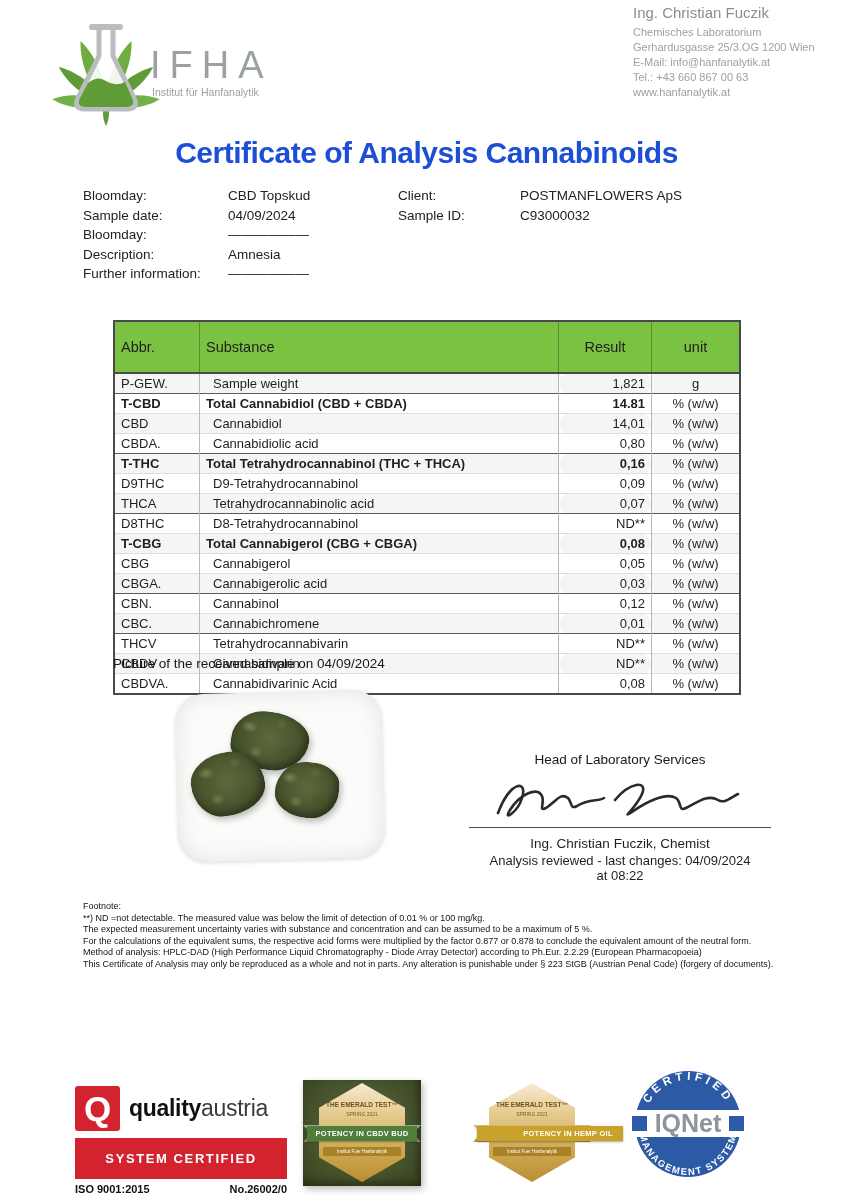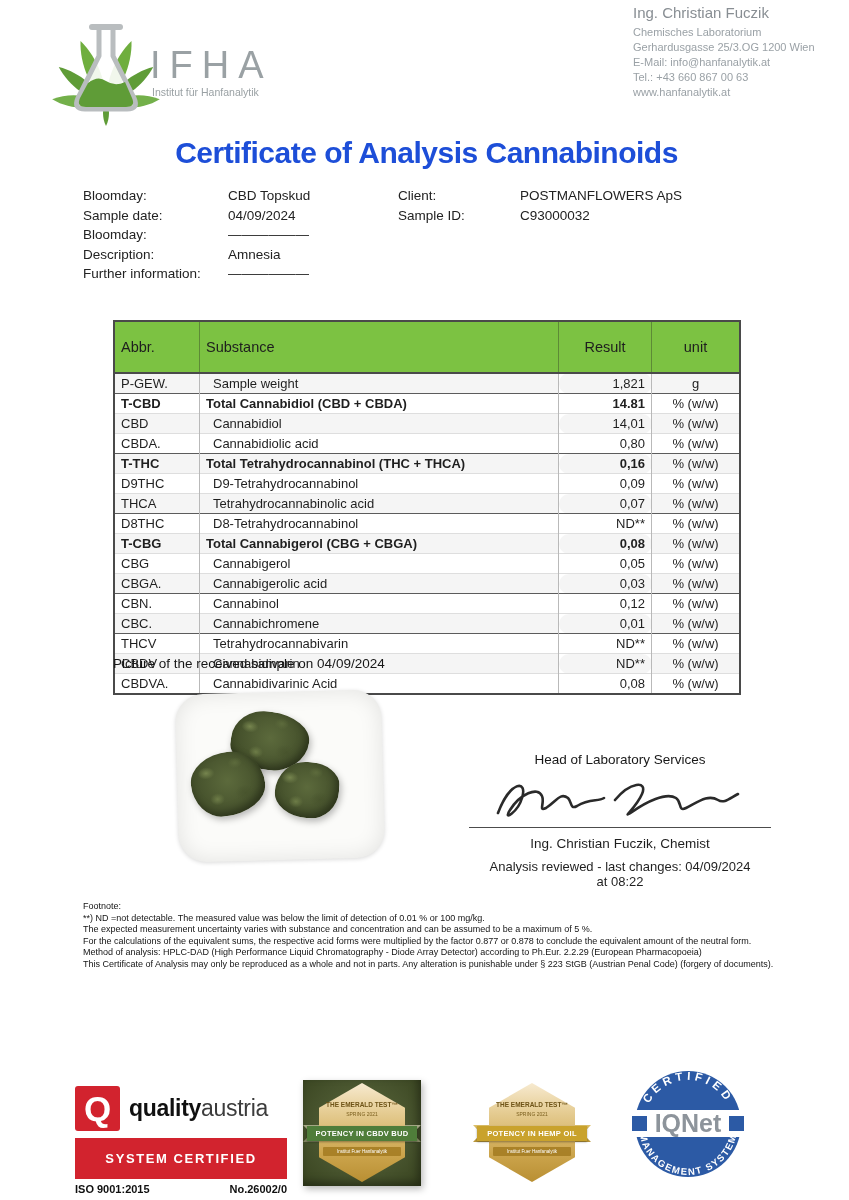--- a/index.html
+++ b/index.html
@@ -67,21 +67,21 @@
         border-radius:55% 45% 60% 40% / 45% 55% 45% 55%;}
   .bud3{left:102px;top:72px;width:64px;height:56px;transform:rotate(4deg);
         border-radius:50% 50% 45% 55% / 60% 40% 55% 45%;}
 
   
   .sig{position:absolute;left:440px;top:752px;width:360px;text-align:center;}
   .sig-title{font-size:13.5px;color:#171717;}
   .sig-script{display:block;margin:2px auto 0;}
   .sig-line{width:302px;margin:0 auto;border-top:1.5px solid #4c4c4c;}
   .sig-name{font-size:13.5px;margin-top:8px;}
-  .sig-review{font-size:13px;margin-top:8px;}
+  .sig-review{font-size:13px;margin-top:2px;}
   .sig-time{font-size:13px;}
 
   
   .footnote{position:absolute;left:83px;top:901px;width:732px;font-size:9px;
             line-height:11.6px;color:#141414;}
   .footnote p{margin:0;}
 
   
   .qa{position:absolute;left:75px;top:1086px;width:212px;}
   .qa-top{display:flex;align-items:center;gap:9px;}
@@ -108,21 +108,21 @@
        clip-path:polygon(50% 0,100% 25%,100% 75%,50% 100%,0 75%,0 25%);
        box-shadow:0 1px 3px rgba(0,0,0,0.25);}
   .hex-line1{position:absolute;top:21px;left:0;width:100%;text-align:center;
              font-size:6.5px;font-weight:bold;color:#6e5316;}
   .hex-line2{position:absolute;top:31px;left:0;width:100%;text-align:center;
              font-size:5px;color:#7a5e1d;}
   .band{position:absolute;left:4px;top:46px;width:110px;height:15px;display:flex;
         align-items:center;justify-content:center;font-size:7.5px;font-weight:bold;
         color:#fff;letter-spacing:0.3px;box-shadow:0 1px 2px rgba(0,0,0,0.35);}
   .emerald.bud .band{background:var(--emerald-band-green,#4f7d3a);}
-  .emerald.oil .band{background:var(--emerald-band-gold,#c9a22c);}
+  .emerald.oil .band{background:var(--emerald-band-gold,#c9a22c);padding-left:36px;}
   .hex-small{position:absolute;left:20px;top:67px;width:78px;height:9px;
              background:rgba(165,125,35,0.9);color:#fff;font-size:4.5px;
              text-align:center;line-height:9px;border-radius:1px;}
 
   
   .iqnet{position:absolute;left:620px;top:1064px;}
 </style>
 </head>
 <body>
 

